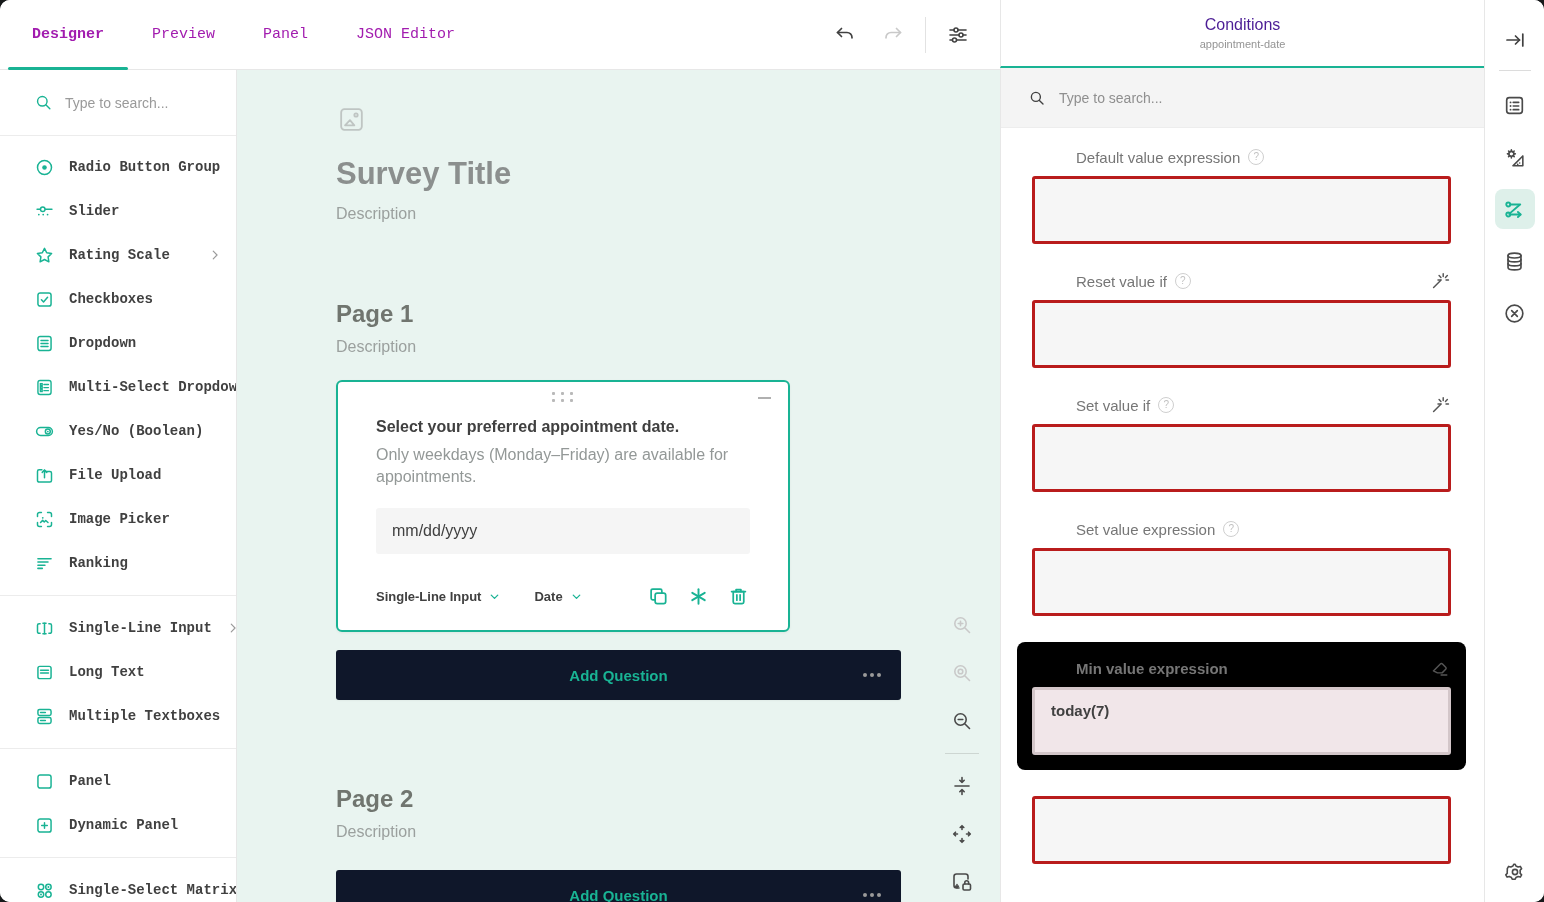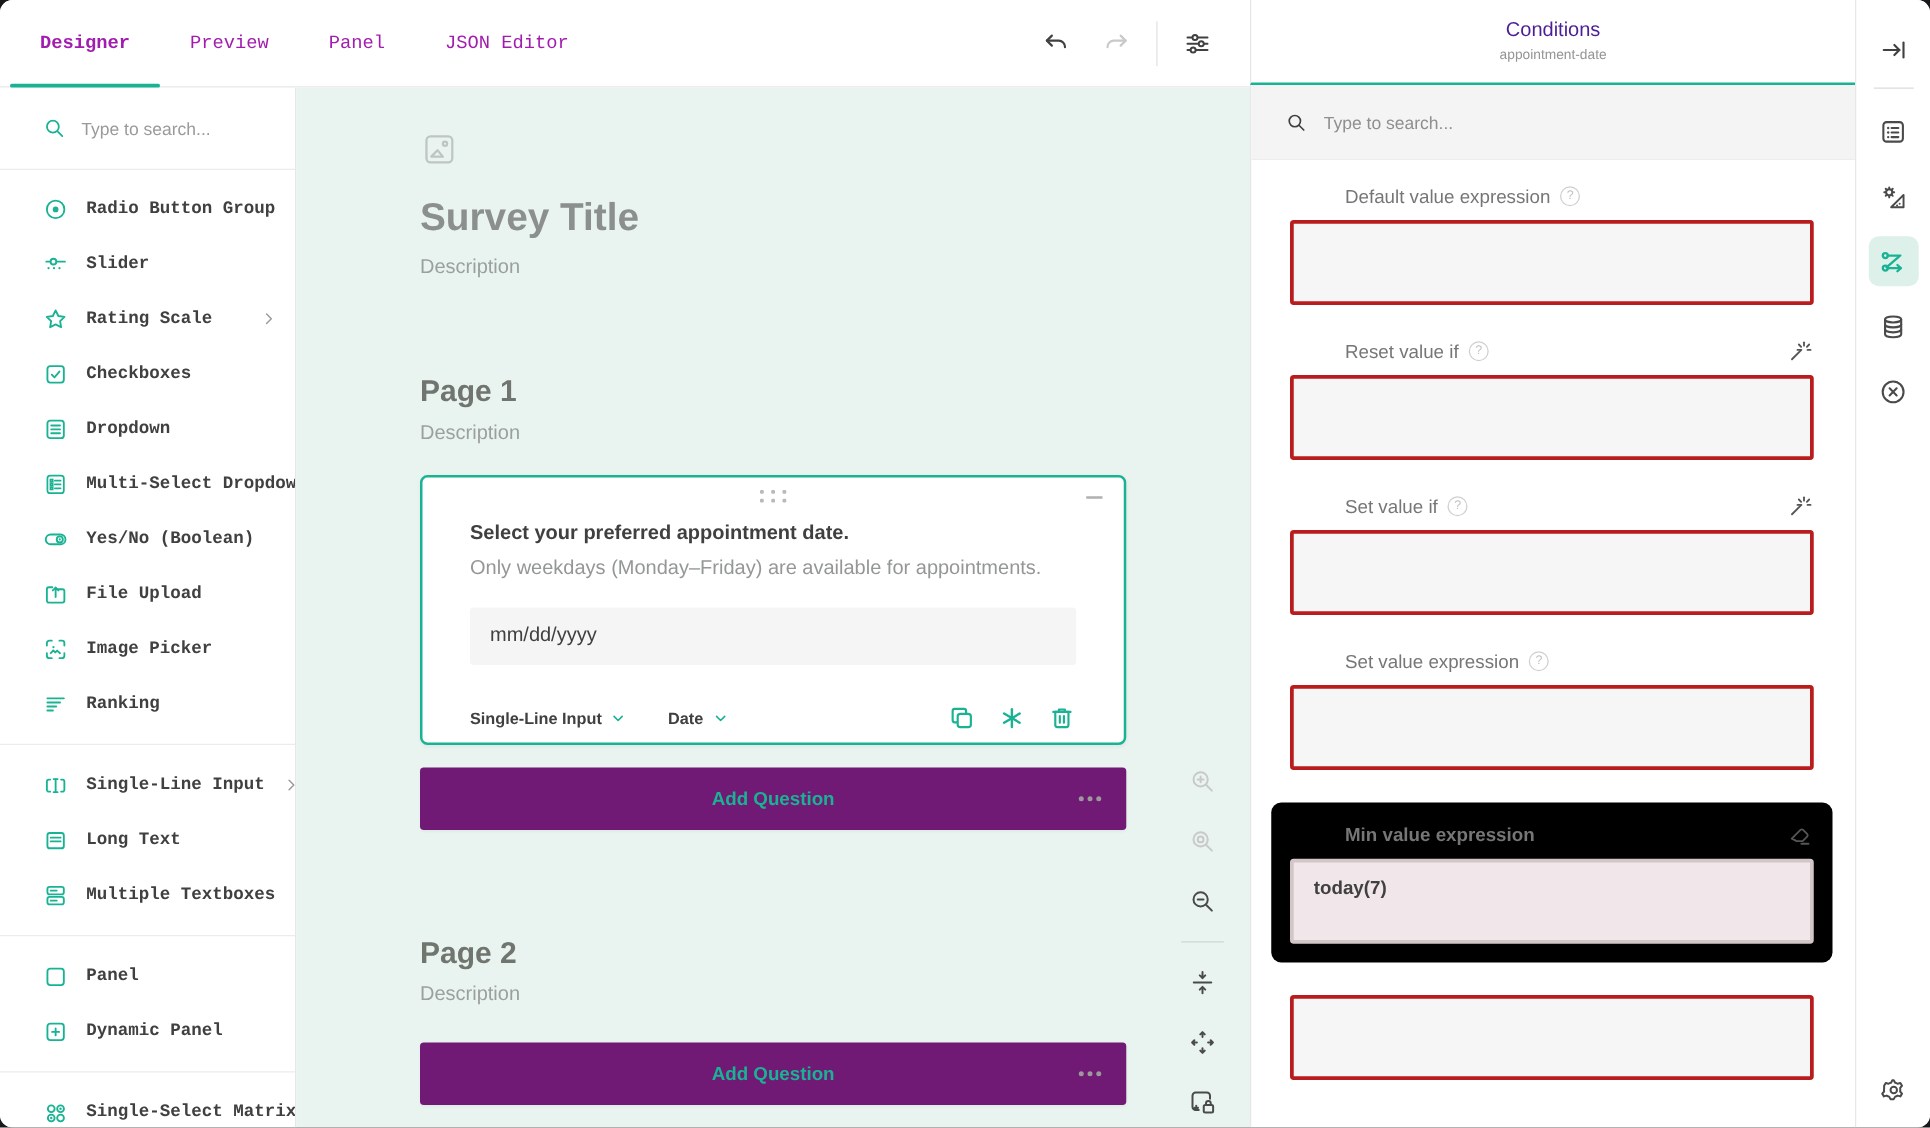--- a/index.html
+++ b/index.html
@@ -72,23 +72,23 @@
     background:#e9f4f0; overflow:hidden; padding:34px 0 0 99px;
   }
   .logo-ph { width:31px; height:31px; color:#bfc5c3; }
   .survey-title { margin-top:20px; font-size:31px; line-height:38px; font-weight:bold; color:#8b8f8e; }
   .survey-desc  { margin-top:12px; font-size:16px; line-height:18px; color:#9ba09e; }
   .page-title   { margin-top:76px; font-size:24px; line-height:30px; font-weight:bold; color:#70756f; }
   .page-title.p2 { margin-top:84px; }
   .page-desc    { margin-top:9px; font-size:16px; line-height:18px; color:#9ba09e; }
 
   .qcard {
-    margin-top:24px; width:565px; background:#fff;
+    margin-top:24px; width:454px; background:#fff;
     border:2px solid #19b394; border-radius:6px;
-    padding:34px 38px 8px; position:relative;
+    padding:34px 38px 22px; position:relative;
     box-shadow:0 1px 3px rgba(0,0,0,.05);
   }
   .drag-handle {
     position:absolute; top:8px; left:50%; transform:translateX(-50%);
     display:grid; grid-template-columns:repeat(3,4px); grid-auto-rows:4px; gap:3px 5px;
     cursor:grab; padding:2px;
   }
   .drag-handle i { width:3px; height:3px; background:#b9b9b9; border-radius:1px; }
   .q-collapse {
     position:absolute; top:6px; right:14px; width:20px; height:14px;
@@ -106,21 +106,21 @@
   .q-type {
     display:flex; align-items:center; gap:7px; background:none; border:none; cursor:pointer;
     font-family:inherit; font-size:13px; font-weight:bold; color:#404040; padding:0;
   }
   .q-type + .q-type { margin-left:33px; }
   .q-type .chev { color:#19b394; }
   .q-actions { margin-left:auto; display:flex; align-items:center; gap:17px; }
   .q-act { background:none; border:none; padding:0; cursor:pointer; color:#19b394; }
 
   .addq {
-    margin-top:18px; width:565px; height:50px; background:#701a75; border-radius:3px;
+    margin-top:18px; width:565px; height:50px; background:#0f172a; border-radius:3px;
     position:relative; display:flex; align-items:center; justify-content:center;
     border:none; cursor:pointer; box-shadow:0 1px 2px rgba(0,0,0,.04);
   }
   .addq.second { margin-top:29px; }
   .addq .addq-label { font-size:15px; font-weight:bold; color:#19b394; font-family:inherit; }
   .addq-menu {
     position:absolute; right:14px; top:50%; transform:translateY(-50%);
     background:none; border:none; cursor:pointer; padding:6px; display:flex; gap:3px;
   }
   .addq-menu i { width:4px; height:4px; border-radius:50%; background:#9a9a9a; }

